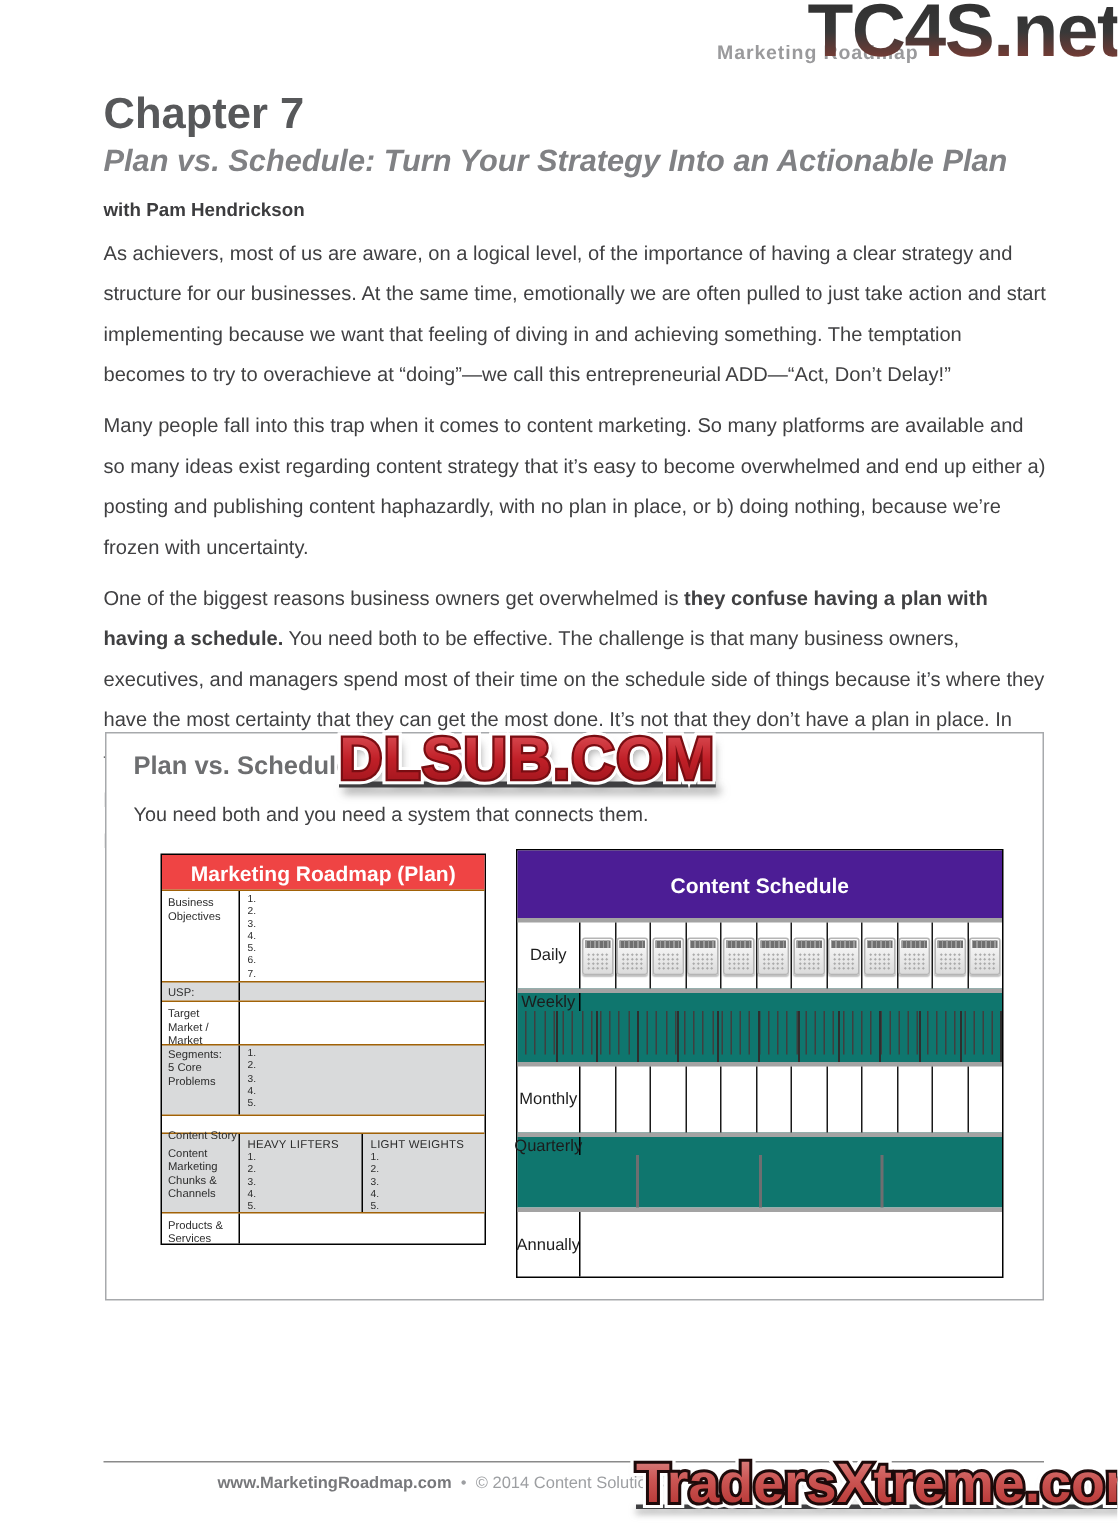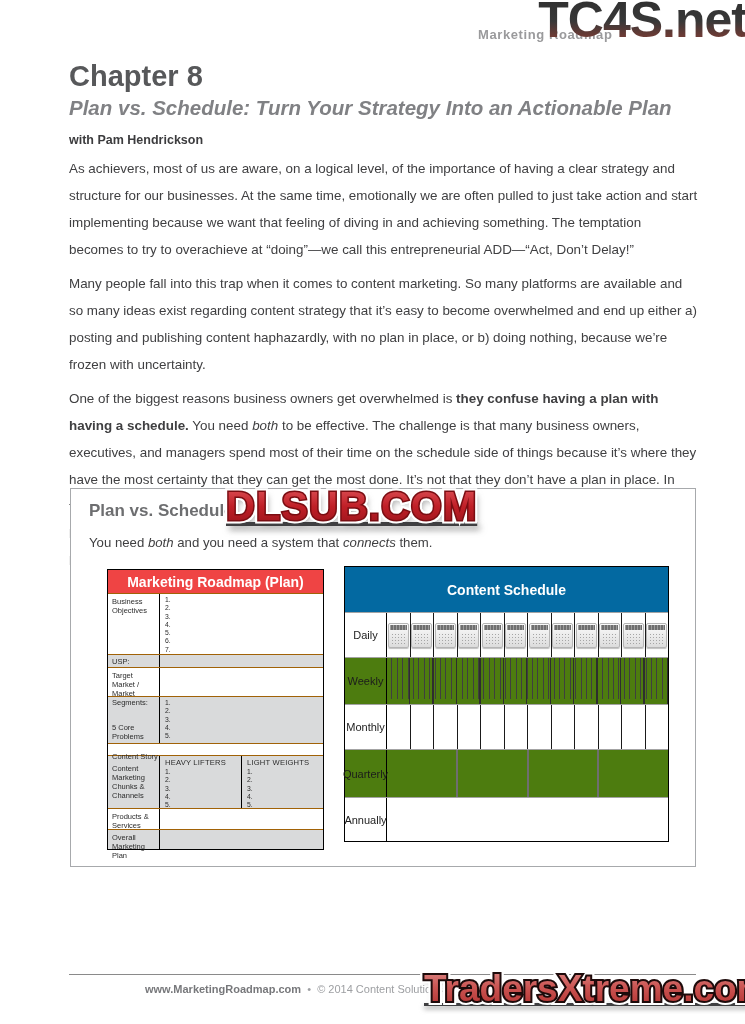--- a/index.html
+++ b/index.html
@@ -14,21 +14,21 @@
         background:linear-gradient(180deg,#2e2e2e 0%,#383838 52%,#6d3b35 78%,#9c544b 100%);
         -webkit-background-clip:text;background-clip:text;color:transparent;}
 
   
   .chapter{position:absolute;top:60px;left:69px;margin:0;font-size:29px;font-weight:bold;color:#57585a;}
   .subtitle{position:absolute;top:96px;left:69px;margin:0;font-size:20.5px;font-weight:bold;
         font-style:italic;color:#808184;}
   .byline{position:absolute;top:133px;left:69px;font-size:12.5px;font-weight:bold;color:#3c3c3e;}
   .article{position:absolute;top:155px;left:69px;width:629px;}
   .article p{margin:0 0 7px 0;font-size:13.4px;line-height:27px;color:#404042;}
-  .b{font-weight:bold;} .i{font-style:italic;}
+  .b{font-weight:bold;} .i{}
 
   
   .figure{position:absolute;top:488px;left:70px;width:624px;height:377px;
         border:1px solid #a7a9ac;background:#fff;}
   .fig-title{position:absolute;top:12px;left:18px;font-size:17px;font-weight:bold;color:#6d6e70;}
   .fig-sub{position:absolute;top:46px;left:18px;font-size:13.2px;color:#404042;}
 
   
   .wm-stack{position:relative;display:inline-block;white-space:nowrap;text-decoration:underline;}
   .wm-stack span{display:block;font-weight:900;}
@@ -49,24 +49,24 @@
   .mr-content{flex:1;padding:2px 2px 2px 5px;white-space:pre-line;font-size:6.8px;line-height:8.3px;}
   .mr-full{flex:1;padding:8px 2px 2px 4px;}
   .mr-split{flex:1;display:flex;}
   .mr-sub{flex:1;padding:2px 2px 2px 5px;box-sizing:border-box;}
   .mr-sub + .mr-sub{border-left:1px solid #000;}
   .mr-sub-h{font-size:7.6px;letter-spacing:.2px;margin-bottom:1px;}
   .mr-sub-items{white-space:pre-line;font-size:6.8px;line-height:8.3px;}
 
   
   .sched-table{position:absolute;top:77px;left:273px;width:325px;border:1.5px solid #000;background:#fff;box-sizing:border-box;}
-  .sched-header{height:45px;background:#0369a1;color:#fff;font-size:14px;font-weight:bold;
+  .sched-header{height:45px;background:#4c1d95;color:#fff;font-size:14px;font-weight:bold;
         display:flex;align-items:center;justify-content:center;}
-  .sched-row{display:flex;border-top:1px solid #a3a3a3;}
-  .sched-row.gray{background:#4d7c0f;}
+  .sched-row{display:flex;border-top:3px solid #a3a3a3;}
+  .sched-row.gray{background:#0f766e;flex-direction:column;}
   .sched-label{width:42px;border-right:1px solid #000;display:flex;align-items:center;
         justify-content:center;font-size:11px;color:#1c1c1c;box-sizing:border-box;text-align:center;}
   .sched-cells{flex:1;display:flex;position:relative;}
   .cal-cell{flex:1;display:flex;align-items:center;justify-content:center;}
   .cal-cell + .cal-cell{border-left:1px solid #1a1a1a;}
   .cal-icon{width:19px;height:23px;border:1px solid #b5b5b5;border-radius:2px;position:relative;
         background:linear-gradient(#fbfbfb,#dcdcdc);box-shadow:0 1px 1px rgba(0,0,0,.25);}
   .cal-icon::before{content:"";position:absolute;top:1px;left:1px;right:1px;height:5px;background:#6f6f6f;
         background-image:repeating-linear-gradient(90deg,#9d9d9d 0 1px,transparent 1px 3px);}
   .cal-icon::after{content:"";position:absolute;left:2px;right:2px;top:9px;bottom:2px;
@@ -92,21 +92,21 @@
         -webkit-background-clip:text;background-clip:text;color:transparent;}
 </style>
 </head>
 <body>
 
 <div class="page">
 
   <div class="running-title">Marketing Roadmap</div>
   <div class="wm-tc4s">TC4S.net</div>
 
-  <h1 class="chapter">Chapter 8</h1>
+  <h1 class="chapter">Chapter 7</h1>
   <h2 class="subtitle">Plan vs. Schedule: Turn Your Strategy Into an Actionable Plan</h2>
   <div class="byline">with Pam Hendrickson</div>
 
   <div class="article">
     <p>As achievers, most of us are aware, on a logical level, of the importance of having a clear strategy and structure for our businesses. At the same time, emotionally we are often pulled to just take action and start implementing because we want that feeling of diving in and achieving something. The temptation becomes to try to overachieve at “doing”—we call this entrepreneurial ADD—“Act, Don’t Delay!”</p>
     <p>Many people fall into this trap when it comes to content marketing. So many platforms are available and so many ideas exist regarding content strategy that it’s easy to become overwhelmed and end up either a) posting and publishing content haphazardly, with no plan in place, or b) doing nothing, because we’re frozen with uncertainty.</p>
     <p><span>One of the biggest reasons business owners get overwhelmed is </span><span class="b">they confuse having a plan with having a schedule.</span><span> You need </span><span class="i">both</span><span> to be effective. The challenge is that many business owners, executives, and managers spend most of their time on the schedule side of things because it’s where they have the most certainty that they can get the most done. It’s not that they don’t have a plan in place. In fact, often there is some type of organizational plan from which everyone is working. The problems arise, however, because they usually don’t spend enough time making sure it’s the </span><span class="i">right</span><span> plan and they don’t have a </span><span class="i">system</span><span> to connect the plan to the schedule.</span></p>
   </div>
 
   <div class="figure">
@@ -130,21 +130,21 @@
         <div class="mr-label" style="padding-top:2px">USP:</div>
         <div class="mr-content"></div>
       </div>
       <div class="mr-row" style="height:28px">
         <div class="mr-label">Target Market /
 Market
 Segments:</div>
         <div class="mr-content"></div>
       </div>
       <div class="mr-row shade" style="height:46px">
-        <div class="mr-label" style="padding-top:26px">5 Core
+        <div class="mr-label" style="padding-top:10px">5 Core
 Problems</div>
         <div class="mr-content">1.
 2.
 3.
 4.
 5.</div>
       </div>
       <div class="mr-row" style="height:11px">
         <div class="mr-full">Content Story</div>
       </div>
@@ -170,25 +170,20 @@
 4.
 5.</div>
           </div>
         </div>
       </div>
       <div class="mr-row" style="height:20px">
         <div class="mr-label">Products &amp;
 Services</div>
         <div class="mr-content"></div>
       </div>
-      <div class="mr-row shade" style="height:19px">
-        <div class="mr-label">Overall
-Marketing Plan</div>
-        <div class="mr-content"></div>
-      </div>
     </div>
 
     <div class="sched-table">
       <div class="sched-header">Content Schedule</div>
       <div class="sched-row" style="height:44px">
         <div class="sched-label">Daily</div>
         <div class="sched-cells">
             <div class="cal-cell">
               <div class="cal-icon"></div>
             </div>

